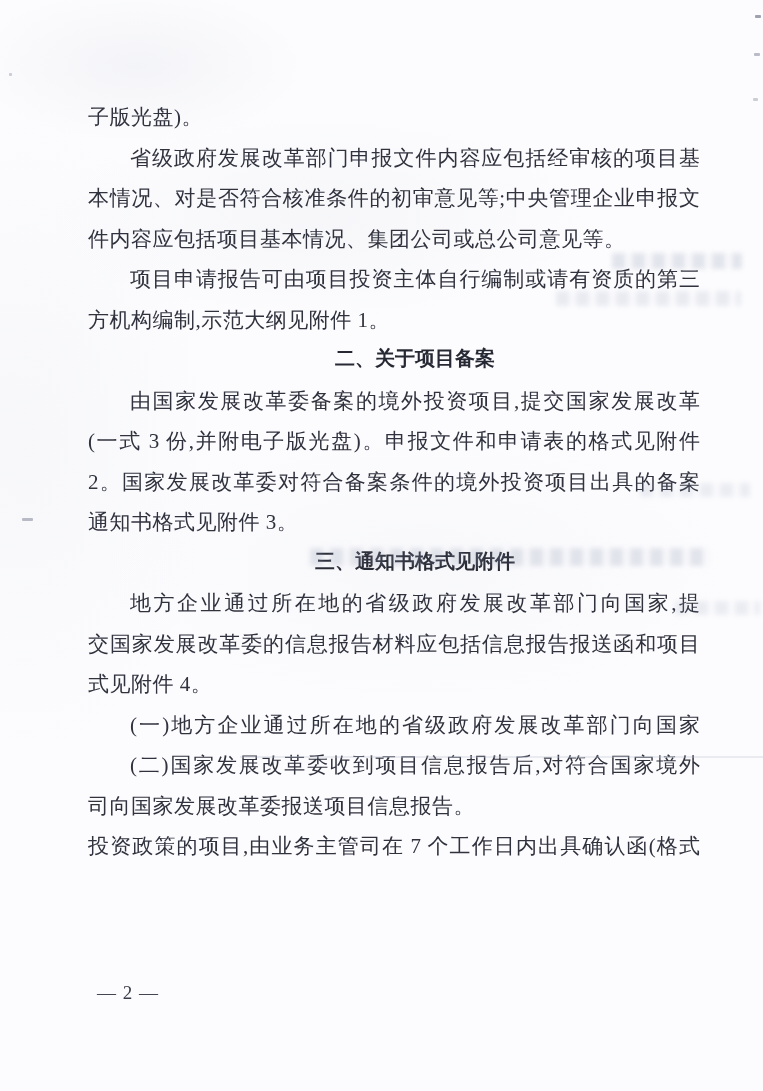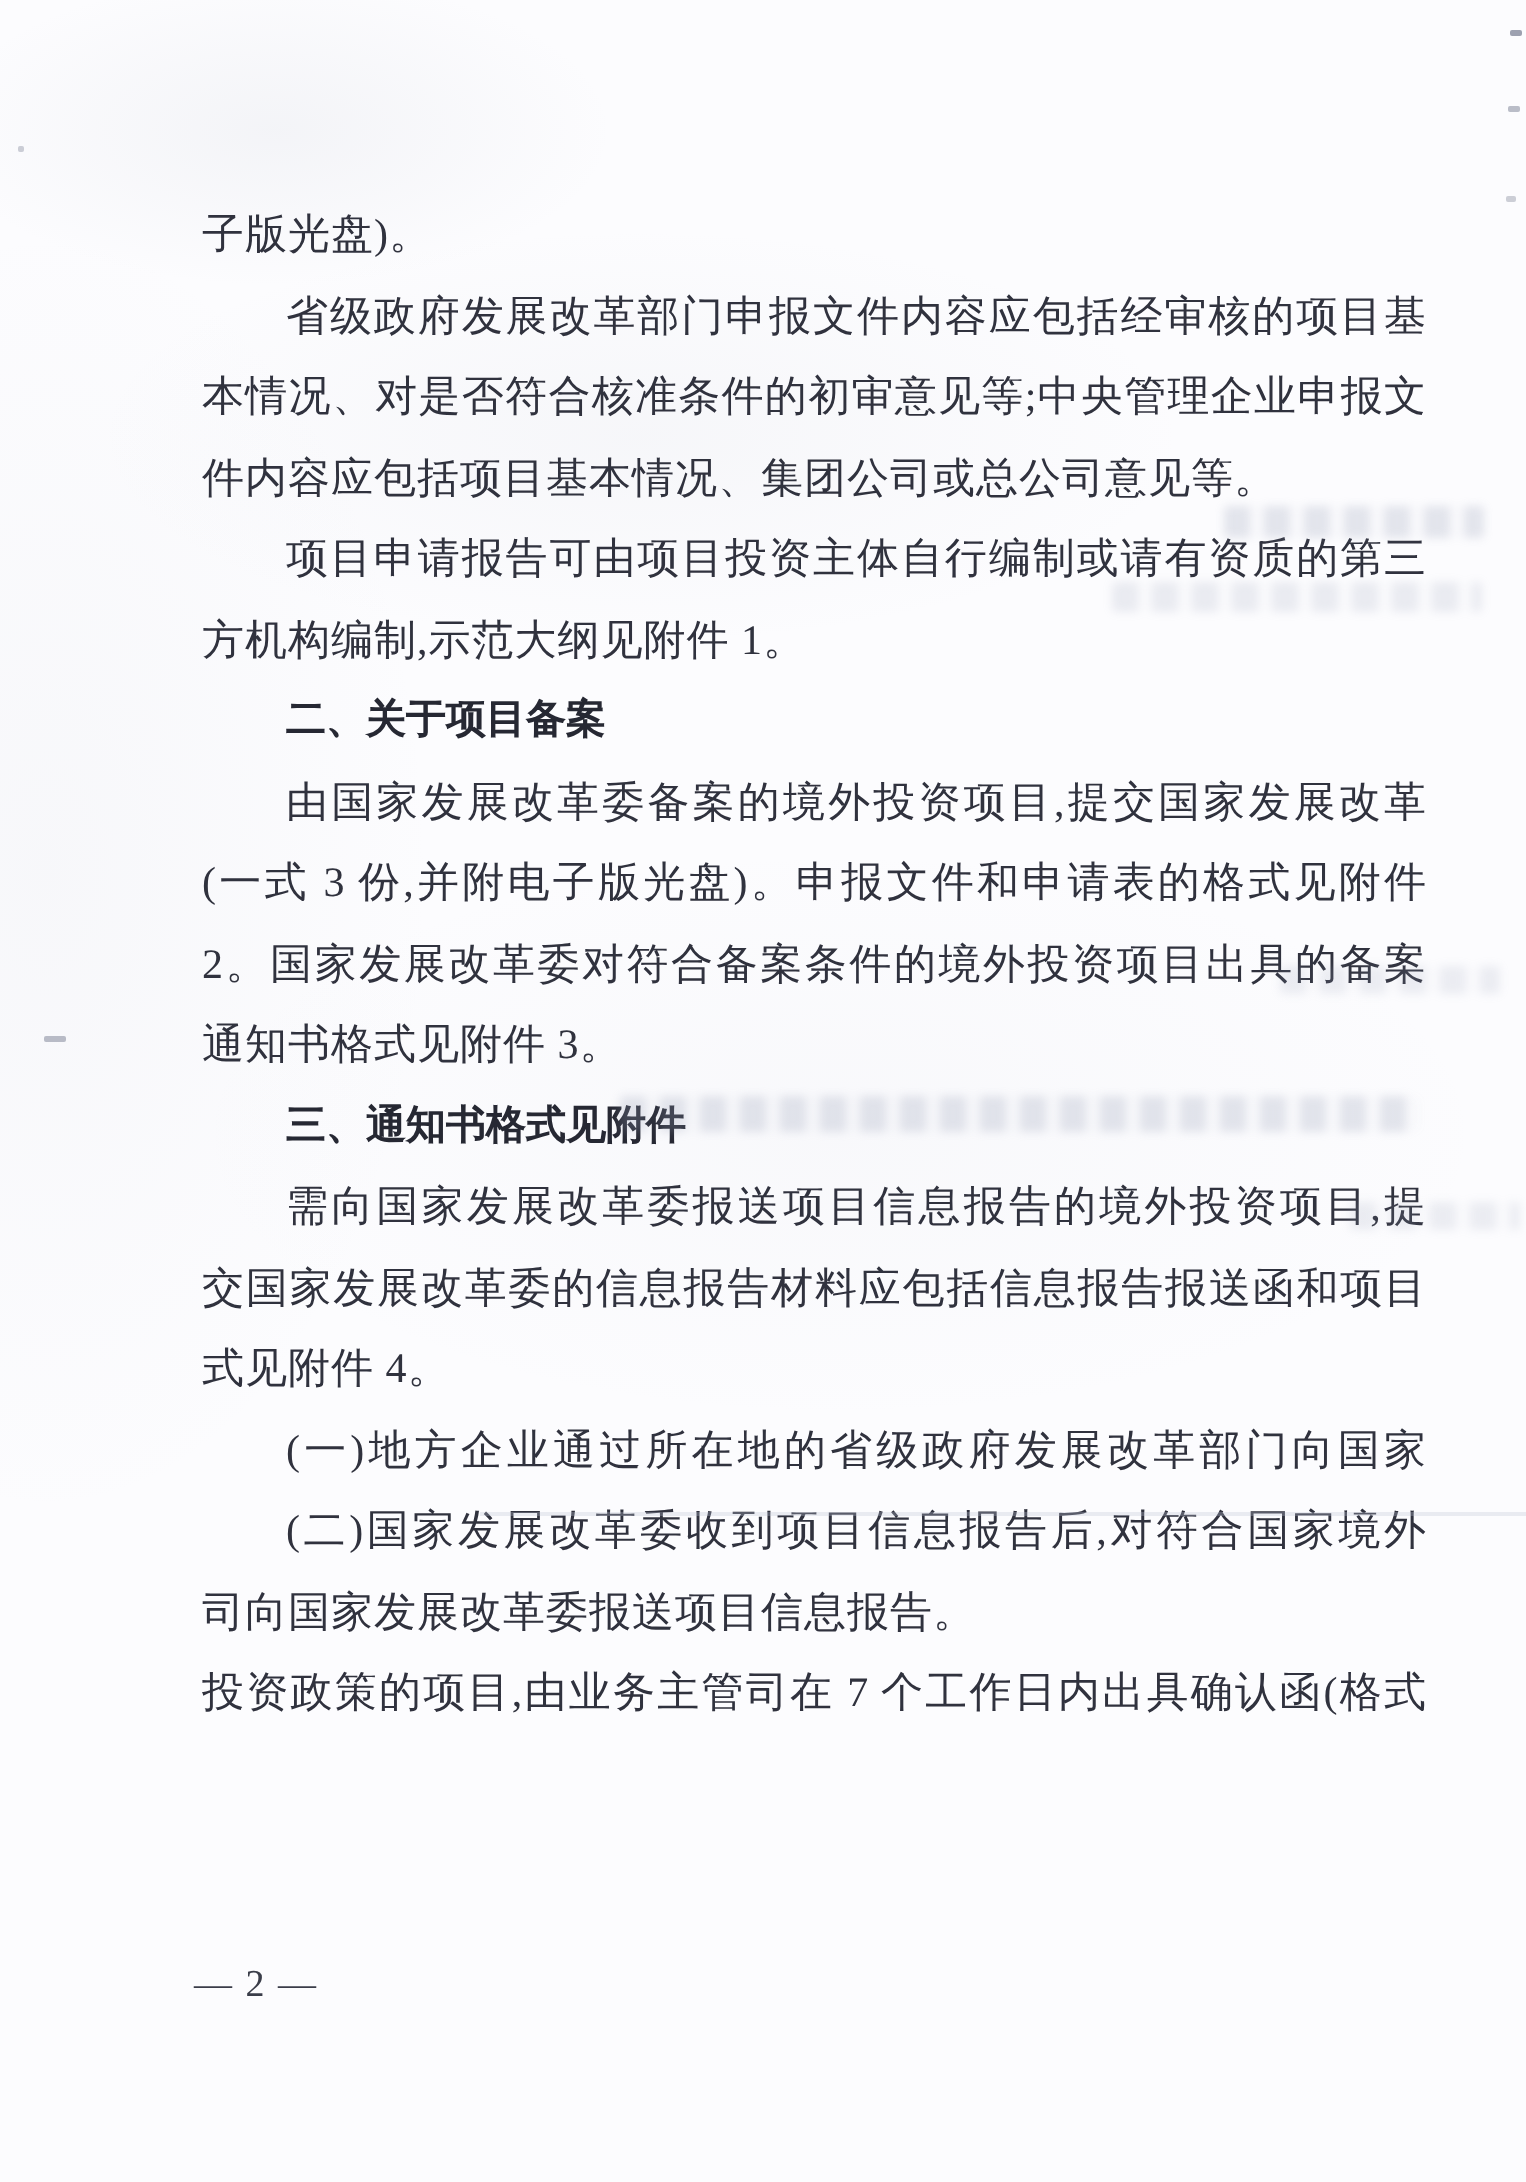--- a/index.html
+++ b/index.html
@@ -11,31 +11,31 @@
   
   .paper-noise{
     position:absolute;inset:0;pointer-events:none;
     background:
       radial-gradient(ellipse 260px 120px at 18% 6%,  rgba(168,175,190,0.10), transparent 65%),
       radial-gradient(ellipse 420px 160px at 42% 20%, rgba(168,175,190,0.07), transparent 65%),
       radial-gradient(ellipse 500px 220px at 55% 52%, rgba(175,182,198,0.05), transparent 65%),
       radial-gradient(ellipse 300px 500px at 3% 40%,  rgba(168,175,190,0.06), transparent 65%);
   }
   .doc{
-    position:absolute;left:101px;top:97px;width:612px;
+    position:absolute;left:88px;top:97px;width:612px;
   }
   .line{
     box-sizing:border-box;width:612px;height:40.5px;line-height:40.5px;
     font-size:21px;color:#30323e;white-space:nowrap;letter-spacing:0.5px;
   }
   .j{white-space:normal;text-align:justify;text-align-last:justify;letter-spacing:0;}
   .ind{padding-left:42px;}
   .head{
-    font-family:Liberation Sans, sans-serif;
-    font-weight:700;font-size:20px;color:#262833;letter-spacing:0;
+    font-family:Liberation Mono, monospace;
+    font-weight:700;font-size:20px;color:#262833;letter-spacing:0;text-align:center;
   }
   .footer{
     position:absolute;left:97px;top:980px;height:26px;line-height:26px;
     font-size:19px;color:#3a3d49;letter-spacing:1px;
   }
   
   .ghost{
     position:absolute;filter:blur(2.5px);opacity:.38;border-radius:2px;pointer-events:none;
     background:repeating-linear-gradient(90deg,
       rgba(150,158,182,.65) 0 13px, rgba(150,158,182,.08) 13px 20px);
@@ -67,21 +67,21 @@
   <div class="line j">本情况、对是否符合核准条件的初审意见等;中央管理企业申报文</div>
   <div class="line">件内容应包括项目基本情况、集团公司或总公司意见等。</div>
   <div class="line j ind">项目申请报告可由项目投资主体自行编制或请有资质的第三</div>
   <div class="line">方机构编制,示范大纲见附件 1。</div>
   <div class="line head ind">二、关于项目备案</div>
   <div class="line j ind">由国家发展改革委备案的境外投资项目,提交国家发展改革</div>
   <div class="line j">(一式 3 份,并附电子版光盘)。申报文件和申请表的格式见附件</div>
   <div class="line j">2。国家发展改革委对符合备案条件的境外投资项目出具的备案</div>
   <div class="line">通知书格式见附件 3。</div>
   <div class="line head ind">三、通知书格式见附件</div>
-  <div class="line j ind">需向国家发展改革委报送项目信息报告的境外投资项目,提</div>
+  <div class="line j ind">地方企业通过所在地的省级政府发展改革部门向国家,提</div>
   <div class="line j">交国家发展改革委的信息报告材料应包括信息报告报送函和项目</div>
   <div class="line">式见附件 4。</div>
   <div class="line j ind">(一)地方企业通过所在地的省级政府发展改革部门向国家</div>
   <div class="line j ind">(二)国家发展改革委收到项目信息报告后,对符合国家境外</div>
   <div class="line">司向国家发展改革委报送项目信息报告。</div>
   <div class="line j">投资政策的项目,由业务主管司在 7 个工作日内出具确认函(格式</div>
 </div>
 
 <div class="footer">— 2 —</div>
 

